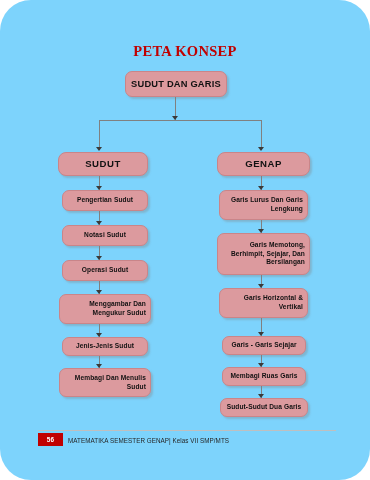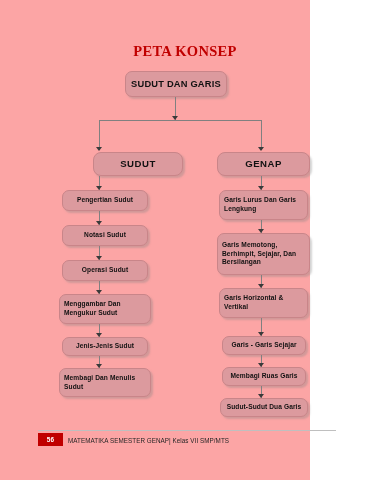--- a/index.html
+++ b/index.html
@@ -12,23 +12,24 @@
     height: 480px;
     position: relative;
     overflow: hidden;
     font-family: "Liberation Sans", sans-serif;
     -webkit-font-smoothing: antialiased;
   }
 
   .page {
     position: absolute;
     left: 0; top: 0;
-    width: 310px;
+    width: 370px;
     height: 480px;
-    background: #fca5a5;
+    background: #7dd3fc;
+    border-radius: 31px;
   }
 
   
   .title {
     position: absolute;
     left: 0;
     top: 43px;
     width: 370px;
     text-align: center;
     font-family: "Liberation Serif", serif;
@@ -42,21 +43,21 @@
   .node {
     position: absolute;
     box-sizing: border-box;
     background: #DC9A9E;
     border: 1px solid #C98589;
     border-radius: 7px;
     color: #111111;
     display: flex;
     align-items: center;
     justify-content: center;
-    text-align: left;
+    text-align: right;
     line-height: 1.32;
     box-shadow: 2px 2px 2px rgba(130,130,130,0.35);
     padding: 0 4px;
   }
   .node.root {
     font-weight: bold;
     font-size: 9.3px;
     letter-spacing: 0.2px;
   }
   .node.branch {
@@ -139,21 +140,21 @@
   </div>
 
   <div class="vline" style="left:175px; top:97px; height:23px;"></div>
   <div class="arrow" style="left:172px; top:116px;"></div>
   <div class="hline" style="left:99px; top:120px; width:162px;"></div>
   <div class="vline" style="left:99px; top:120px; height:30px;"></div>
   <div class="arrow" style="left:96px; top:147px;"></div>
   <div class="vline" style="left:261px; top:120px; height:30px;"></div>
   <div class="arrow" style="left:258px; top:147px;"></div>
 
-  <div class="node branch" style="left:58px; top:152px; width:90px; height:24px;margin-left:35px;">
+  <div class="node branch" style="left:58px; top:152px; width:90px; height:24px;">
     <span>SUDUT</span>
   </div>
 
   <div class="vline" style="left:99px; top:176px; height:14px;"></div>
   <div class="arrow" style="left:96px; top:186px;"></div>
 
   <div class="node leaf" style="left:62px; top:190px; width:86px; height:21px;">
     <span>Pengertian Sudut</span>
   </div>
 

